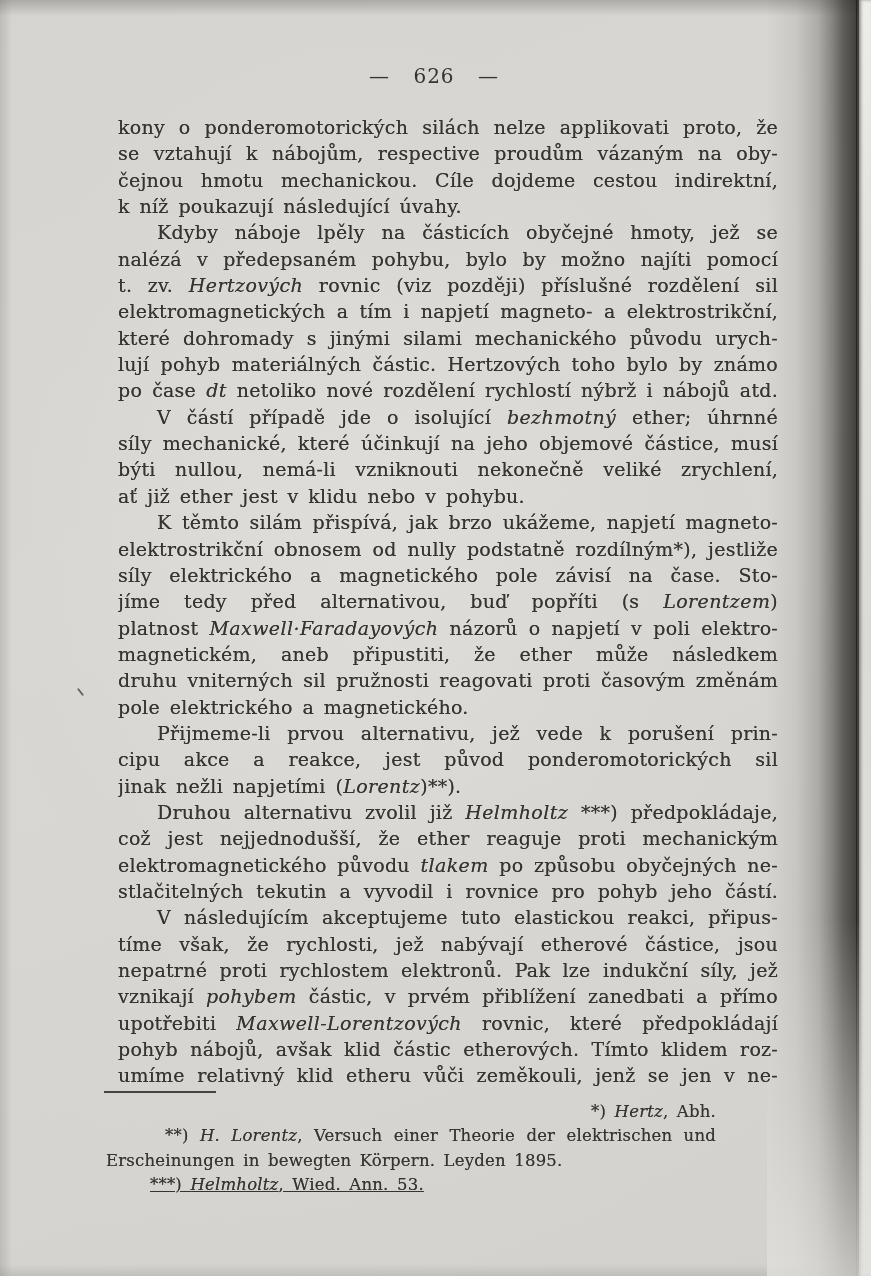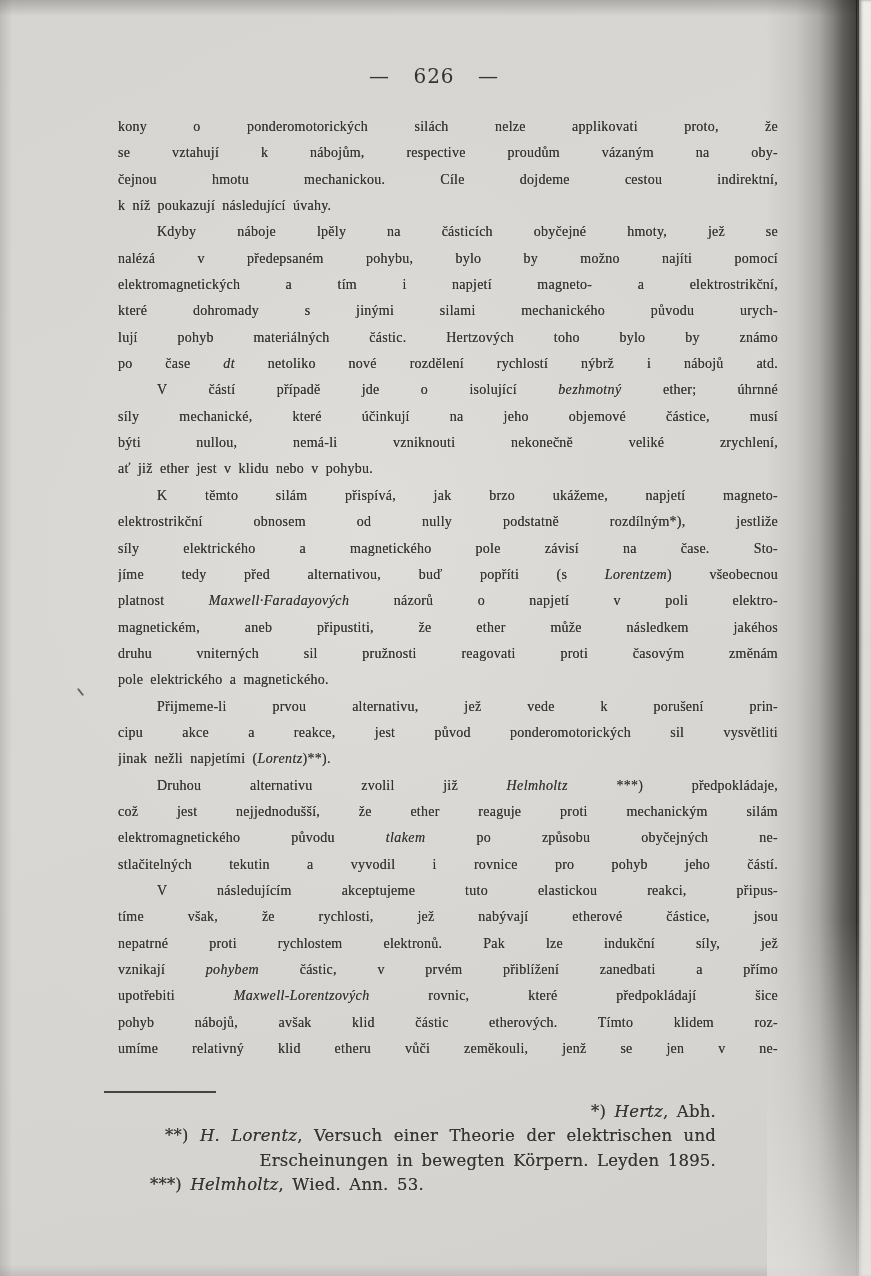--- a/index.html
+++ b/index.html
@@ -37,37 +37,37 @@
     background:linear-gradient(to bottom,
       rgba(219,217,213,0) 0%, rgba(219,217,213,0) 72%,
       rgba(219,217,213,0.45) 87%, rgba(226,224,220,0.8) 100%);}
   .pen-mark{position:absolute;left:76px;top:691px;width:9px;height:2px;
     background:rgba(72,70,66,0.8);border-radius:1px;transform:rotate(52deg);}
   
   .page-number{position:absolute;top:64px;left:104px;width:660px;height:28px;
     text-align:center;font-size:20px;letter-spacing:1px;word-spacing:16px;
     color:var(--ink,#37342f);}
   .body-text{position:absolute;top:114px;left:118px;width:660px;}
-  .tline{height:26.35px;line-height:26.35px;font-size:14px;letter-spacing:0.25px;
+  .tline{height:26.35px;line-height:26.35px;font-size:19px;letter-spacing:0.25px;
     word-spacing:3.5px;overflow:hidden;text-align:left;
-    text-shadow:0 0 0.6px rgba(55,52,47,0.75);font-family:Liberation Serif, serif;}
+    text-shadow:0 0 0.6px rgba(55,52,47,0.75);}
   .tline.just{text-align:justify;text-align-last:justify;}
   .tline.ind{padding-left:39px;}
   .tline em{font-style:italic;letter-spacing:0.4px;}
   .fn-rule{position:absolute;top:1091px;left:104px;width:112px;height:2px;
     background:#45433f;}
   .footnotes{position:absolute;top:1100px;left:106px;width:610px;}
   .fline{height:24.3px;line-height:24.3px;font-size:16.5px;letter-spacing:0.2px;
     word-spacing:3px;overflow:hidden;text-align:left;
     text-shadow:0 0 0.5px rgba(55,52,47,0.7);}
   .fline.just{text-align:justify;text-align-last:justify;}
   .fline.stars-1{padding-left:69px;text-align:right;}
   .fline.stars-2{padding-left:59px;}
-  .fline.stars-3{padding-left:44px;}
-  .fline.stars-0{padding-left:0;text-align:right;}
+  .fline.stars-3{padding-left:44px;text-decoration:underline;}
+  .fline.stars-0{padding-left:0;}
   .fline em{font-style:italic;}
 </style>
 </head>
 <body>
 
 <div class="scan">
   <div class="top-shade"></div>
   <div class="left-shade"></div>
   <div class="bottom-shade"></div>
   <div class="gutter-shadow"></div>
@@ -78,20 +78,21 @@
 
   <div class="page-number">— 626 —</div>
 
   <div class="body-text" id="body-text">
       <div class="tline just"><span>kony o ponderomotorických silách nelze applikovati proto, že</span></div>
       <div class="tline just"><span>se vztahují k nábojům, respective proudům vázaným na oby-</span></div>
       <div class="tline just"><span>čejnou hmotu mechanickou. Cíle dojdeme cestou indirektní,</span></div>
       <div class="tline"><span>k níž poukazují následující úvahy.</span></div>
       <div class="tline just ind"><span>Kdyby náboje lpěly na částicích obyčejné hmoty, jež se</span></div>
       <div class="tline just"><span>nalézá v předepsaném pohybu, bylo by možno najíti pomocí</span></div>
+      <div class="tline just"><span>t. zv. </span><em>Hertzových</em><span> rovnic (viz později) příslušné rozdělení sil</span></div>
       <div class="tline just"><span>elektromagnetických a tím i napjetí magneto- a elektrostrikční,</span></div>
       <div class="tline just"><span>které dohromady s jinými silami mechanického původu urych-</span></div>
       <div class="tline just"><span>lují pohyb materiálných částic. Hertzových toho bylo by známo</span></div>
       <div class="tline just"><span>po čase </span><em>dt</em><span> netoliko nové rozdělení rychlostí nýbrž i nábojů atd.</span></div>
       <div class="tline just ind"><span>V částí případě jde o isolující </span><em>bezhmotný</em><span> ether; úhrnné</span></div>
       <div class="tline just"><span>síly mechanické, které účinkují na jeho objemové částice, musí</span></div>
       <div class="tline just"><span>býti nullou, nemá-li vzniknouti nekonečně veliké zrychlení,</span></div>
       <div class="tline"><span>ať již ether jest v klidu nebo v pohybu.</span></div>
       <div class="tline just ind"><span>K těmto silám přispívá, jak brzo ukážeme, napjetí magneto-</span></div>
       <div class="tline just"><span>elektrostrikční obnosem od nully podstatně rozdílným*), jestliže</span></div>

